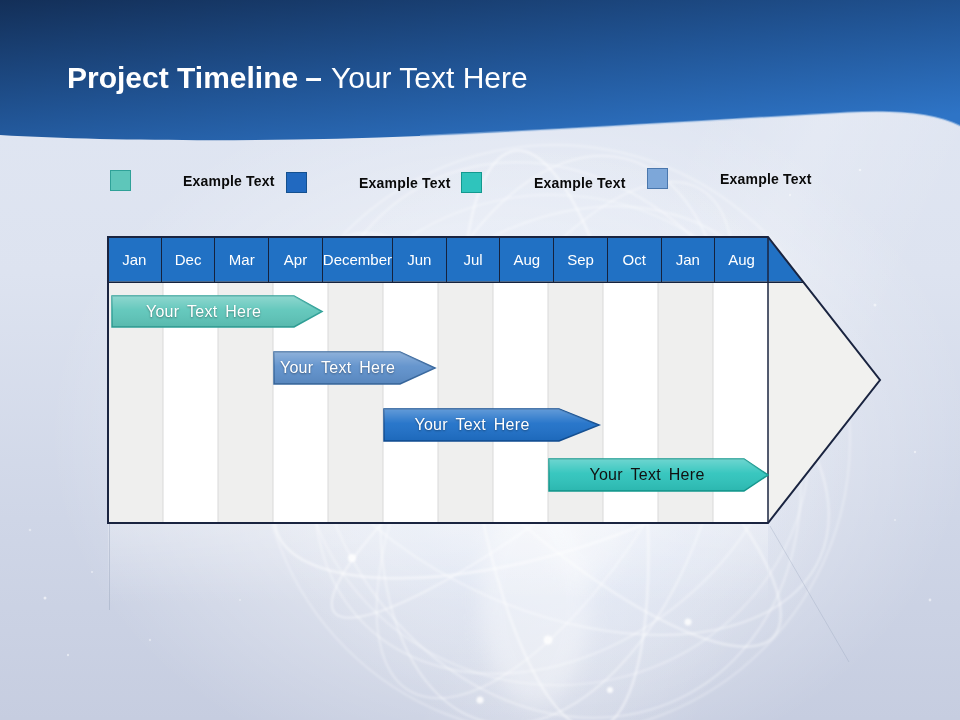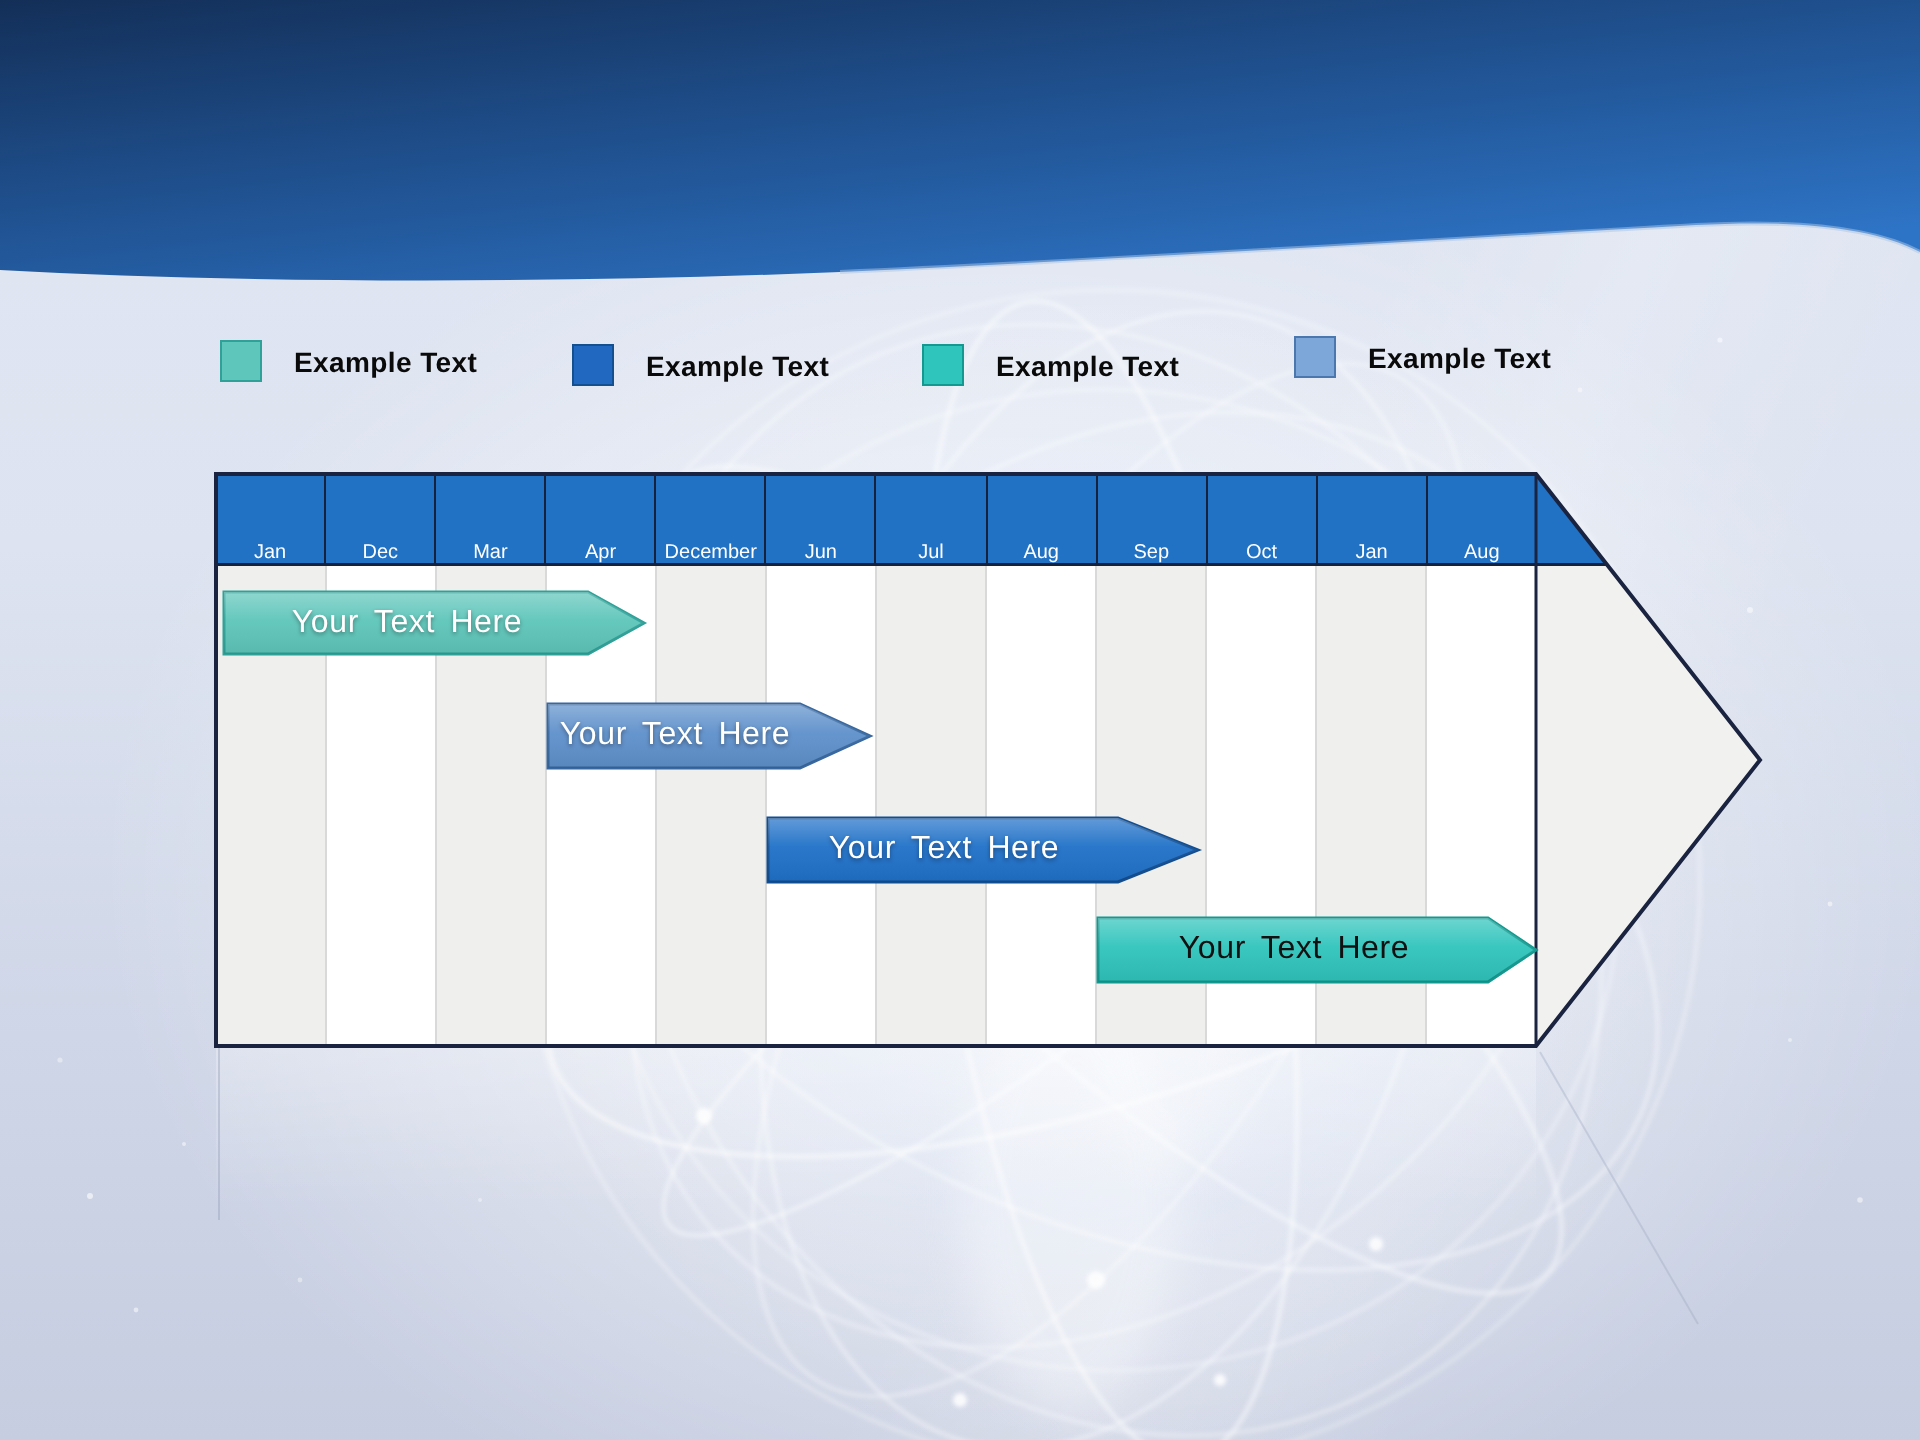--- a/index.html
+++ b/index.html
@@ -17,32 +17,32 @@
   
   .band{left:0;top:0;width:960px;height:150px;z-index:3;}
   .title{
     left:67px;top:60px;z-index:4;color:#ffffff;font-size:30px;line-height:36px;white-space:nowrap;
   }
   .title .b{font-weight:700;}
   .title .d{font-weight:700;margin:0 9px 0 7px;}
   .title .l{font-weight:400;}
 
   
-  .legend-item{z-index:5;display:flex;align-items:center;height:21px;}
+  .legend-item{z-index:5;display:flex;align-items:center;height:21px;gap:36px;}
   .swatch{width:19px;height:19px;border:1.5px solid #333;flex:0 0 auto;}
   .legend-label{margin-left:16px;font-size:14px;font-weight:700;color:#0a0a0a;letter-spacing:.2px;white-space:nowrap;}
 
   
   .timeline{left:107px;top:234px;width:775px;height:292px;z-index:5;}
   .months{
     position:absolute;left:1px;top:4px;width:660px;height:43.5px;display:flex;
   }
   .month-cell{
-    flex:1 1 0;display:flex;align-items:flex-end;justify-content:center;
-    color:#ffffff;font-size:10px;border-right:1.5px solid #15223d;
+    flex:1 1 0;display:flex;align-items:center;justify-content:center;
+    color:#ffffff;font-size:15px;border-right:1.5px solid #15223d;
   }
   .month-cell:last-child{border-right:none;}
   .bar-label{
     position:absolute;text-align:center;font-size:16px;letter-spacing:.3px;word-spacing:3px;white-space:nowrap;
   }
   .shadowed{text-shadow:0 1px 2px rgba(0,0,0,.38);}
 </style>
 </head>
 <body>
 
@@ -119,20 +119,23 @@
       <linearGradient id="bandGrad" x1="0" y1="0" x2=".75" y2="1">
         <stop offset="0%" stop-color="#132f58"></stop>
         <stop offset="55%" stop-color="#215596"></stop>
         <stop offset="100%" stop-color="#2e74c6"></stop>
       </linearGradient>
     </defs>
     <path d="M0,0 H960 V126 C935,113 895,110 848,112.5 C715,120 565,129.5 420,136 C275,142 115,141.5 0,135 Z" fill="url(#bandGrad)"></path>
     <path d="M960,126 C935,113 895,110 848,112.5 C715,120 565,129.5 420,136" fill="none" stroke="#aac6e8" stroke-width="2" opacity=".5"></path>
   </svg>
 
+  <div class="abs title">
+    <span class="b">Project Timeline</span><span class="d">–</span><span class="l">Your Text Here</span>
+  </div>
 
   <div class="abs legend-item" style="left:110px;top:170px;">
     <div class="swatch" style="background: rgb(94, 198, 186); border-color: rgb(47, 161, 152);"></div>
     <span class="legend-label">Example Text</span>
   </div>
   <div class="abs legend-item" style="left:286px;top:172px;">
     <div class="swatch" style="background: rgb(33, 105, 192); border-color: rgb(20, 80, 143);"></div>
     <span class="legend-label">Example Text</span>
   </div>
   <div class="abs legend-item" style="left:461px;top:172px;">

